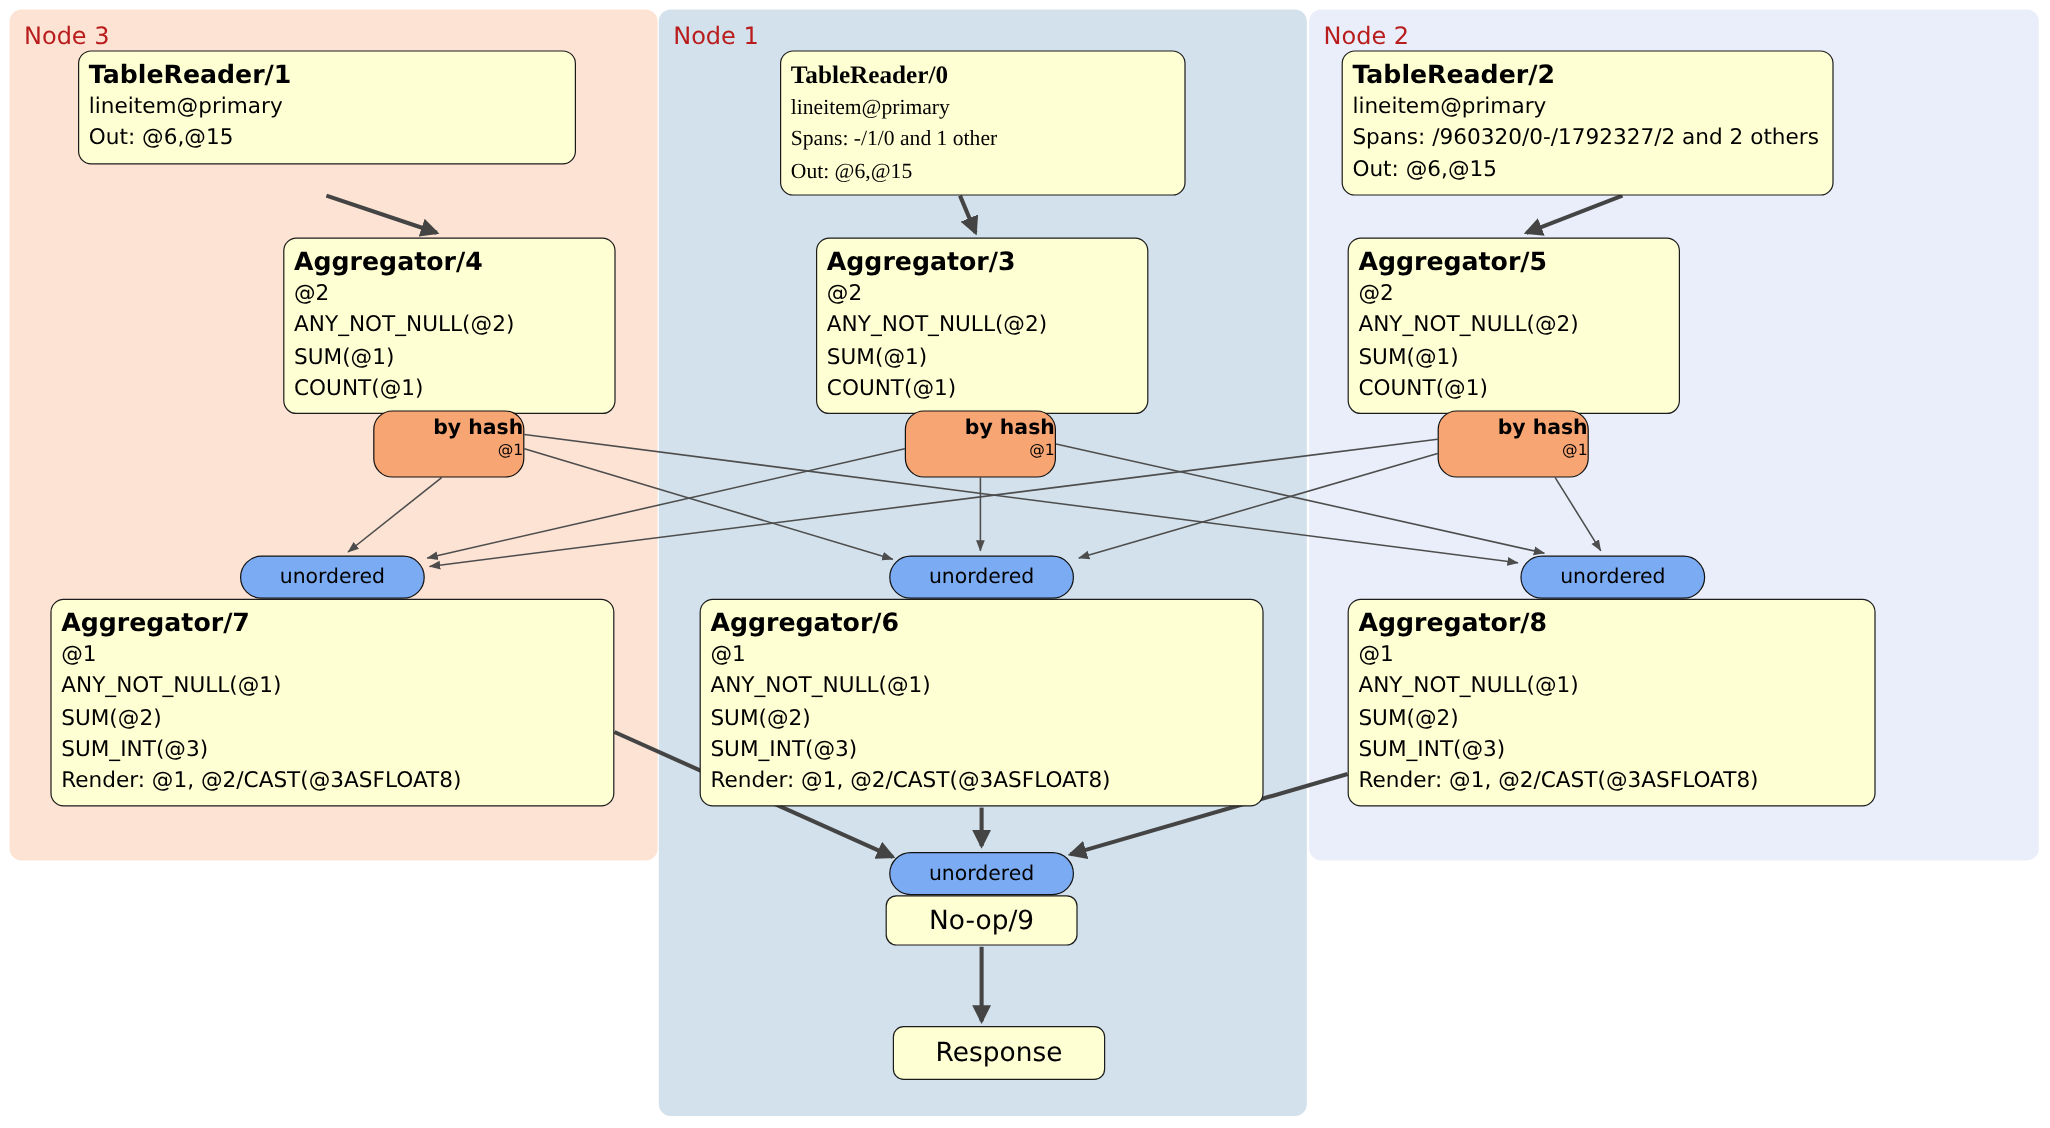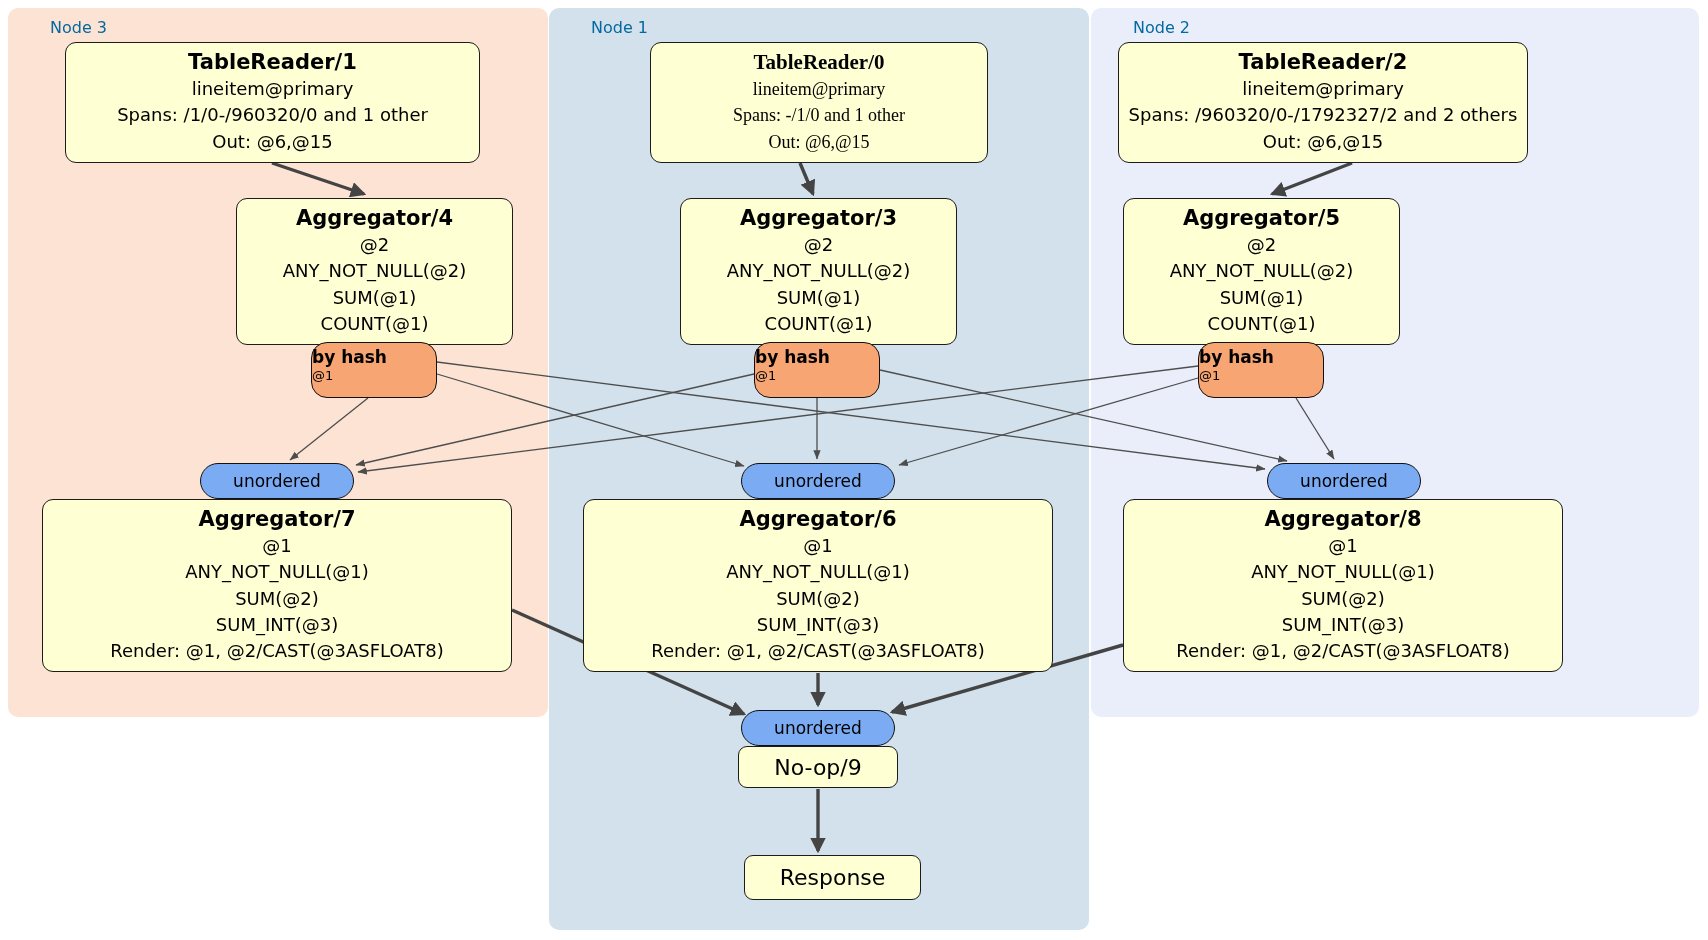--- a/index.html
+++ b/index.html
@@ -6,35 +6,35 @@
     --node3-bg:#fce3d4; --node1-bg:#d2e1eb; --node2-bg:#e9eefa;
     --box-bg:#ffffd4; --router-bg:#f6a573; --stream-bg:#7babf2;
     --edge:#444444; --edge-thin:#4d4d4d;
   }
   *{margin:0;padding:0;box-sizing:border-box;}
   html,body{background:#ffffff;}
   body{font-family:"DejaVu Sans","Liberation Sans",sans-serif;color:#000;}
   #canvas{position:relative;width:1708px;height:940px;background:#fff;overflow:hidden;}
 
   .region{position:absolute;border-radius:10px;z-index:0;}
-  .region-label{position:absolute;top:10px;left:12px;font-size:16px;color:#0369a1;margin-left:30px;}
+  .region-label{position:absolute;top:10px;left:12px;font-size:20px;color:#b91c1c;}
 
   #edges{position:absolute;left:0;top:0;width:1708px;height:940px;z-index:2;}
   .edge-thick{stroke:var(--edge);stroke-width:3.4;fill:none;}
   .edge-thin{stroke:var(--edge-thin);stroke-width:1.3;fill:none;}
   .arrowhead{fill:var(--edge);}
   .arrowhead-thin{fill:var(--edge-thin);}
 
   .proc{position:absolute;background:var(--box-bg);border:1.7px solid #1c1c1c;border-radius:11px;
-        text-align:center;padding:5px 8px 7px;z-index:3;}
+        text-align:left;padding:5px 8px 7px;z-index:3;}
   .proc-title{font-weight:bold;font-size:21px;line-height:1.35;white-space:nowrap;}
   .proc-line{font-size:18px;line-height:1.45;white-space:nowrap;}
 
   .router{position:absolute;background:var(--router-bg);border:1.6px solid #111;border-radius:16px;
-          text-align:left;z-index:4;width:126px;height:56px;padding-top:4px;}
+          text-align:right;z-index:4;width:126px;height:56px;padding-top:4px;}
   .router-label{font-weight:bold;font-size:17px;line-height:1.25;}
   .router-key{font-size:13px;line-height:1.3;}
 
   .stream{position:absolute;background:var(--stream-bg);border:1.6px solid #111;border-radius:18px;
           width:154px;height:36px;display:flex;align-items:center;justify-content:center;
           font-weight:normal;font-size:17px;z-index:4;}
 
   .term{position:absolute;background:var(--box-bg);border:1.7px solid #1c1c1c;border-radius:9px;
         display:flex;align-items:center;justify-content:center;font-weight:normal;font-size:22px;z-index:3;}
 </style>
@@ -78,21 +78,20 @@
     <path class="edge-thin" d="M817,398 L817,459" marker-end="url(#ah-small)"></path>
     <path class="edge-thin" d="M880,370 L1287,461" marker-end="url(#ah-small)"></path>
     <path class="edge-thin" d="M1198,366 L358,472" marker-end="url(#ah-small)"></path>
     <path class="edge-thin" d="M1198,378 L899,465" marker-end="url(#ah-small)"></path>
     <path class="edge-thin" d="M1296,398 L1334,459" marker-end="url(#ah-small)"></path>
   </svg>
 
   <div class="proc" style="left:65px;top:42px;width:415px;">
     <div class="proc-title">TableReader/1</div>
     <div class="proc-line">lineitem@primary</div>
-    <div class="proc-line">Spans: /1/0-/960320/0 and 1 other</div>
     <div class="proc-line">Out: @6,@15</div>
   </div>
   <div class="proc" style="left:650px;top:42px;width:338px;font-family:Liberation Serif, serif;">
     <div class="proc-title">TableReader/0</div>
     <div class="proc-line">lineitem@primary</div>
     <div class="proc-line">Spans: -/1/0 and 1 other</div>
     <div class="proc-line">Out: @6,@15</div>
   </div>
   <div class="proc" style="left:1118px;top:42px;width:410px;">
     <div class="proc-title">TableReader/2</div>

